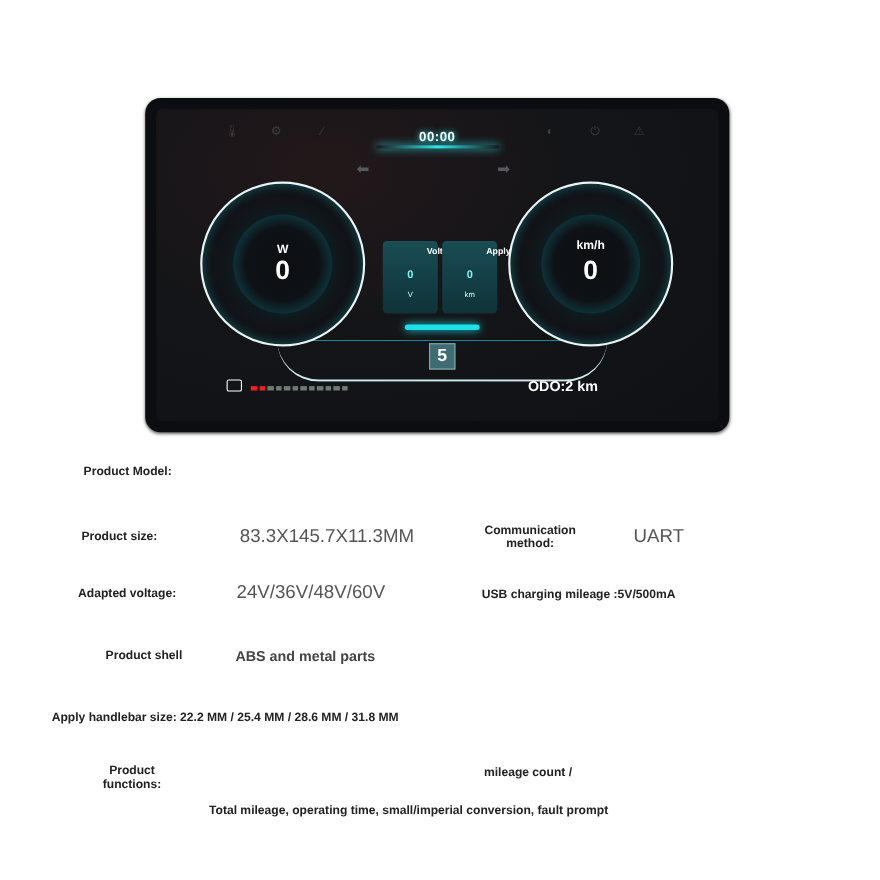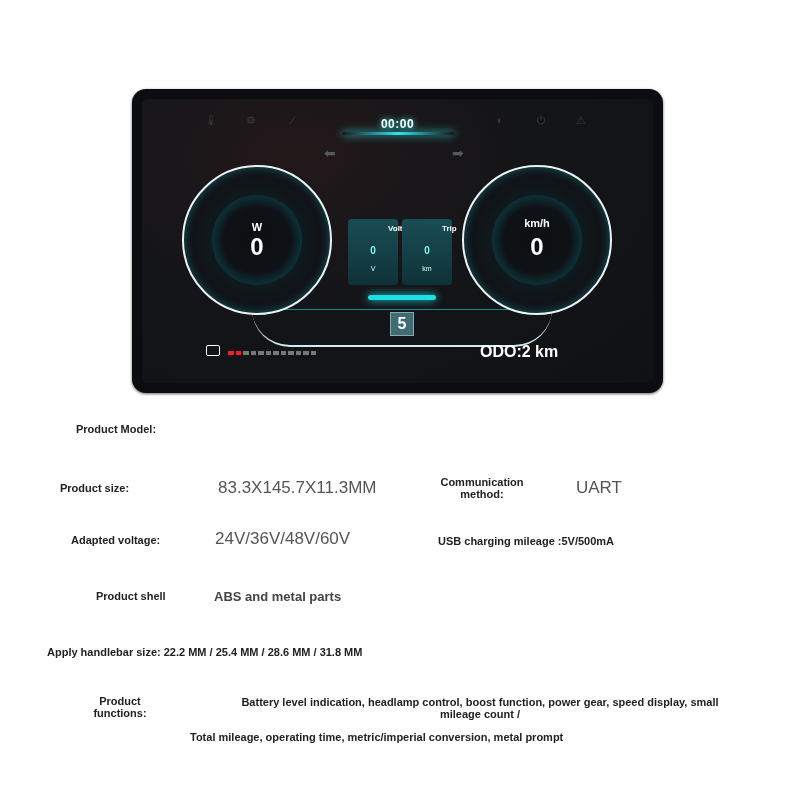--- a/index.html
+++ b/index.html
@@ -24,21 +24,21 @@
   .clabel{position:absolute;top:5px;left:0;right:0;text-align:center;color:#fff;font-size:8px;font-weight:bold;margin-left:40px;}
   .cval{position:absolute;top:26px;left:0;right:0;text-align:center;color:#7ff3f6;font-size:10px;font-weight:bold;}
   .cunit{position:absolute;top:46px;left:0;right:0;text-align:center;color:#dfffff;font-size:7px;}
   .glowbar{position:absolute;left:226px;top:196px;width:68px;height:5px;border-radius:3px;background:#1de0e8;box-shadow:0 0 8px #1de0e8;}
   .basecurve{position:absolute;left:110px;top:210px;width:300px;height:35px;border-bottom:2px solid #d0ecee;border-top:1px solid #1a8a92;border-radius:0 0 40px 40px;}
   .gear{position:absolute;left:248px;top:213px;width:22px;height:22px;background:#3f6b73;border:1px solid #8aa;color:#fff;font-weight:bold;font-size:16px;text-align:center;line-height:22px;}
   .battery-icon{position:absolute;left:64px;top:246px;width:12px;height:9px;border:1.5px solid #fff;border-radius:2px;}
   .battbar{position:absolute;left:86px;top:252px;width:88px;height:4px;display:flex;gap:2px;}
   .seg{flex:1;height:4px;background:#9aa79a;opacity:.7;}
   .seg.red{background:#e22;opacity:1;}
-  .odo{position:absolute;left:338px;top:244px;color:#fff;font-weight:bold;font-size:16px;}
+  .odo{position:absolute;left:338px;top:244px;color:#fff;font-weight:bold;font-size:13px;}
 
   .row{position:absolute;font-size:11px;font-weight:bold;color:#222;}
   .val-light{position:absolute;font-size:17px;color:#555;font-weight:normal;}
   .center{text-align:center;}
 </style>
 </head>
 <body>
 
 <div class="device">
   <div class="screen">
@@ -68,21 +68,21 @@
       <div class="gval" style="top:66px;">0</div>
     </div>
 
     <div class="center-panel">
       <div class="cbox" style="left:0;">
         <div class="clabel">Voltage</div>
         <div class="cval">0</div>
         <div class="cunit">V</div>
       </div>
       <div class="cbox" style="left:54px;">
-        <div class="clabel">Trip</div>
+        <div class="clabel">Apply</div>
         <div class="cval">0</div>
         <div class="cunit">km</div>
       </div>
     </div>
     <div class="glowbar"></div>
     <div class="gear">5</div>
 
     <div class="battery-icon"></div>
     <div class="battbar">
       <span class="seg red"></span>
@@ -99,21 +99,21 @@
       <span class="seg"></span>
     </div>
     <div class="odo">ODO:2 km</div>
   </div>
 </div>
 
 <div class="row" style="left:76px;top:423px;">Product Model:</div>
 <div class="row center" style="left:215px;top:416px;width:240px;">
 </div>
 
-<div class="row" style="left:60px;top:482px;text-align:right;">Product size:</div>
+<div class="row" style="left:74px;top:482px;text-align:right;">Product size:</div>
 <div class="val-light" style="left:218px;top:478px;">83.3X145.7X11.3MM</div>
 <div class="row center" style="left:432px;top:476px;width:100px;">
   <div>Communication</div>
   <div>method:</div>
 </div>
 <div class="val-light" style="left:576px;top:478px;">UART</div>
 
 <div class="row" style="left:71px;top:534px;">Adapted voltage:</div>
 <div class="val-light" style="left:215px;top:529px;">24V/36V/48V/60V</div>
 <div class="row" style="left:438px;top:535px;">USB charging mileage :5V/500mA</div>
@@ -121,16 +121,15 @@
 <div class="row" style="left:76px;top:590px;padding-left:20px;">Product shell</div>
 <div class="row" style="left:214px;top:589px;font-size:13px;color:#444;">ABS and metal parts</div>
 
 <div class="row" style="left:47px;top:646px;text-align:right;">Apply handlebar size: 22.2 MM / 25.4 MM / 28.6 MM / 31.8 MM</div>
 
 <div class="row center" style="left:80px;top:695px;width:80px;">
   <div>Product</div>
   <div>functions:</div>
 </div>
 <div class="row center" style="left:210px;top:696px;width:540px;">
-  <div>Battery level indication, headlamp control, boost function, power gear, speed display, small</div>
   <div>mileage count /</div>
 </div>
-<div class="row" style="left:190px;top:731px;">Total mileage, operating time, metric/imperial conversion, metal prompt</div>
+<div class="row" style="left:190px;top:731px;">Total mileage, operating time, small/imperial conversion, fault prompt</div>
 
 </body></html>

